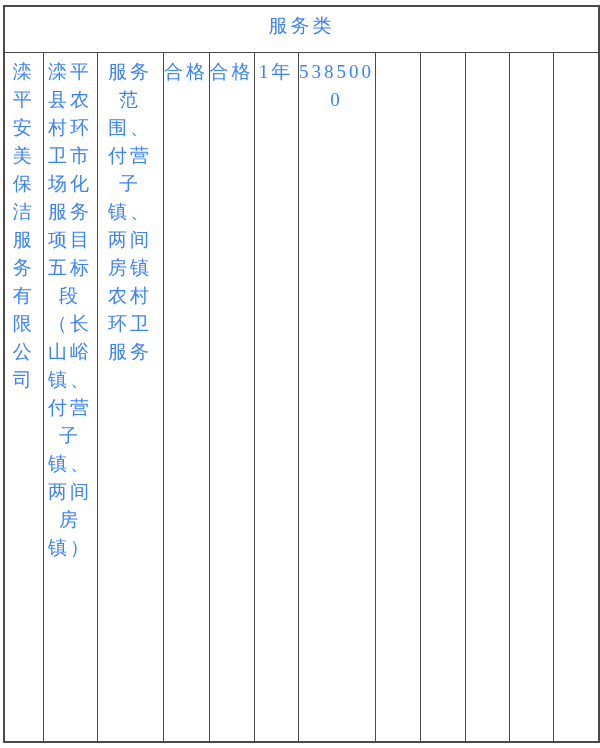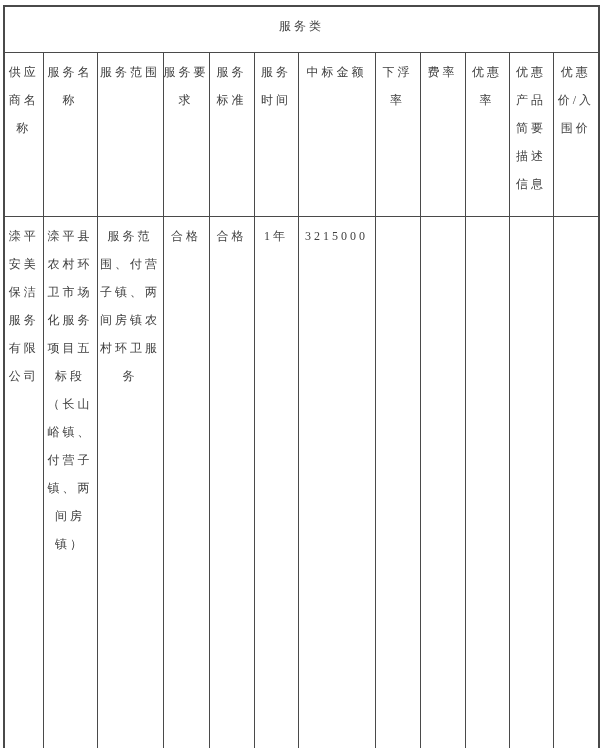--- a/index.html
+++ b/index.html
@@ -23,24 +23,24 @@
     border-collapse: collapse;
     table-layout: fixed;
     border: 2px solid #4a4a4a;
     background: #ffffff;
   }
   table.doc-table td {
     border: 1px solid #4a4a4a;
     vertical-align: top;
     text-align: center;
     padding: 5px 0 0 0;
-    font-size: 12px;
+    font-size: 19px;
     line-height: 28px;
     letter-spacing: 3px;
-    color: #404040;
+    color: #3b82f6;
     overflow: hidden;
     word-break: break-all;
   }
   td.title-cell {
     text-align: center;
     vertical-align: top;
     padding-top: 7px;
     letter-spacing: 4px;
   }
   td.num {
@@ -67,43 +67,29 @@
     <col style="width:44px">
       <col style="width:44px">
       <col style="width:46px">
   </colgroup>
 
   <tbody>
       <tr class="title-row">
     <td class="title-cell" colspan="12">服务类</td>
   </tr>
 
-  <tr class="header-row">
-    <td>供应商名称</td>
-    <td>服务名称</td>
-    <td>服务范围</td>
-    <td>服务要求</td>
-    <td>服务标准</td>
-    <td>服务时间</td>
-    <td>中标金额</td>
-    <td>下浮率</td>
-    <td>费率</td>
-    <td>优惠率</td>
-    <td>优惠产品简要描述信息</td>
-    <td>优惠价/入围价</td>
-  </tr>
 
   <tr class="data-row">
     <td>滦平安美保洁服务有限公司</td>
     <td>滦平县农村环卫市场化服务项目五标段（长山峪镇、付营子镇、两间房镇）</td>
     <td>服务范围、付营子镇、两间房镇农村环卫服务</td>
     <td>合格</td>
     <td>合格</td>
     <td>1年</td>
-    <td class="num">3215000</td>
+    <td class="num">5385000</td>
     <td></td>
     <td></td>
     <td></td>
     <td></td>
     <td></td>
   </tr>
 </tbody>
   </table>
 
 </body></html>

